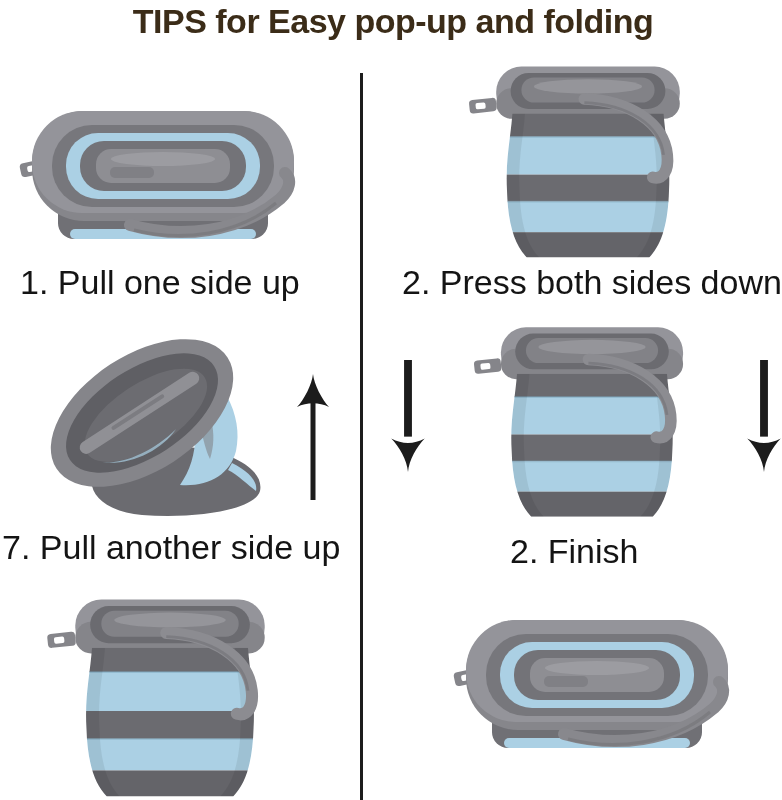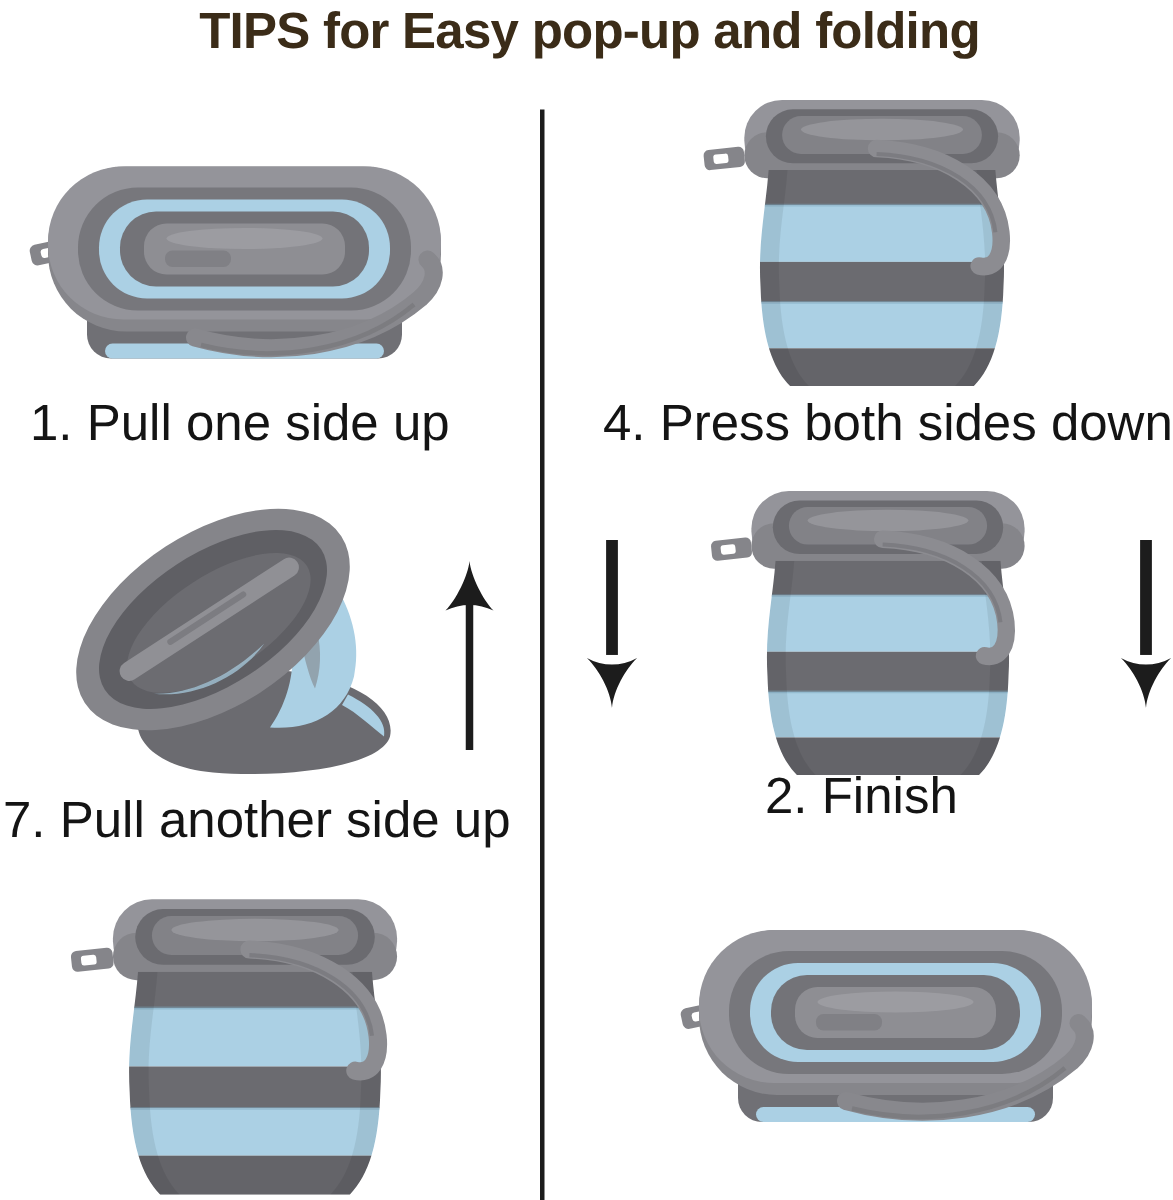--- a/index.html
+++ b/index.html
@@ -144,39 +144,39 @@
       <use href="#open-bucket"></use>
     </svg>
 </div>
 
 <div class="fig" style="left:462px;top:61px;width:252px;height:202px;">
   <svg viewBox="0 0 280 224">
       <use href="#open-bucket"></use>
     </svg>
 </div>
 
-<div class="step-label" style="left:402px;top:263px;">4. Press both sides down</div>
+<div class="step-label" style="left:402px;top:263px;">2. Press both sides down</div>
 
 <div class="fig" style="left:391px;top:360px;width:34px;height:112px;">
   <svg viewBox="0 0 34 114">
       <use href="#arrow-down"></use>
     </svg>
 </div>
 
 <div class="fig" style="left:467px;top:322px;width:250px;height:200px;">
   <svg viewBox="0 0 280 224">
       <use href="#open-bucket"></use>
     </svg>
 </div>
 
 <div class="fig" style="left:747px;top:360px;width:34px;height:112px;">
   <svg viewBox="0 0 34 114">
       <use href="#arrow-down"></use>
     </svg>
 </div>
 
-<div class="step-label" style="left:510px;top:512px;">2. Finish</div>
+<div class="step-label" style="left:510px;top:532px;">2. Finish</div>
 
 <div class="fig" style="left:452px;top:612px;width:290px;height:150px;">
   <svg viewBox="0 0 290 150">
       <use href="#folded-bucket"></use>
     </svg>
 </div>
 
 </body></html>

